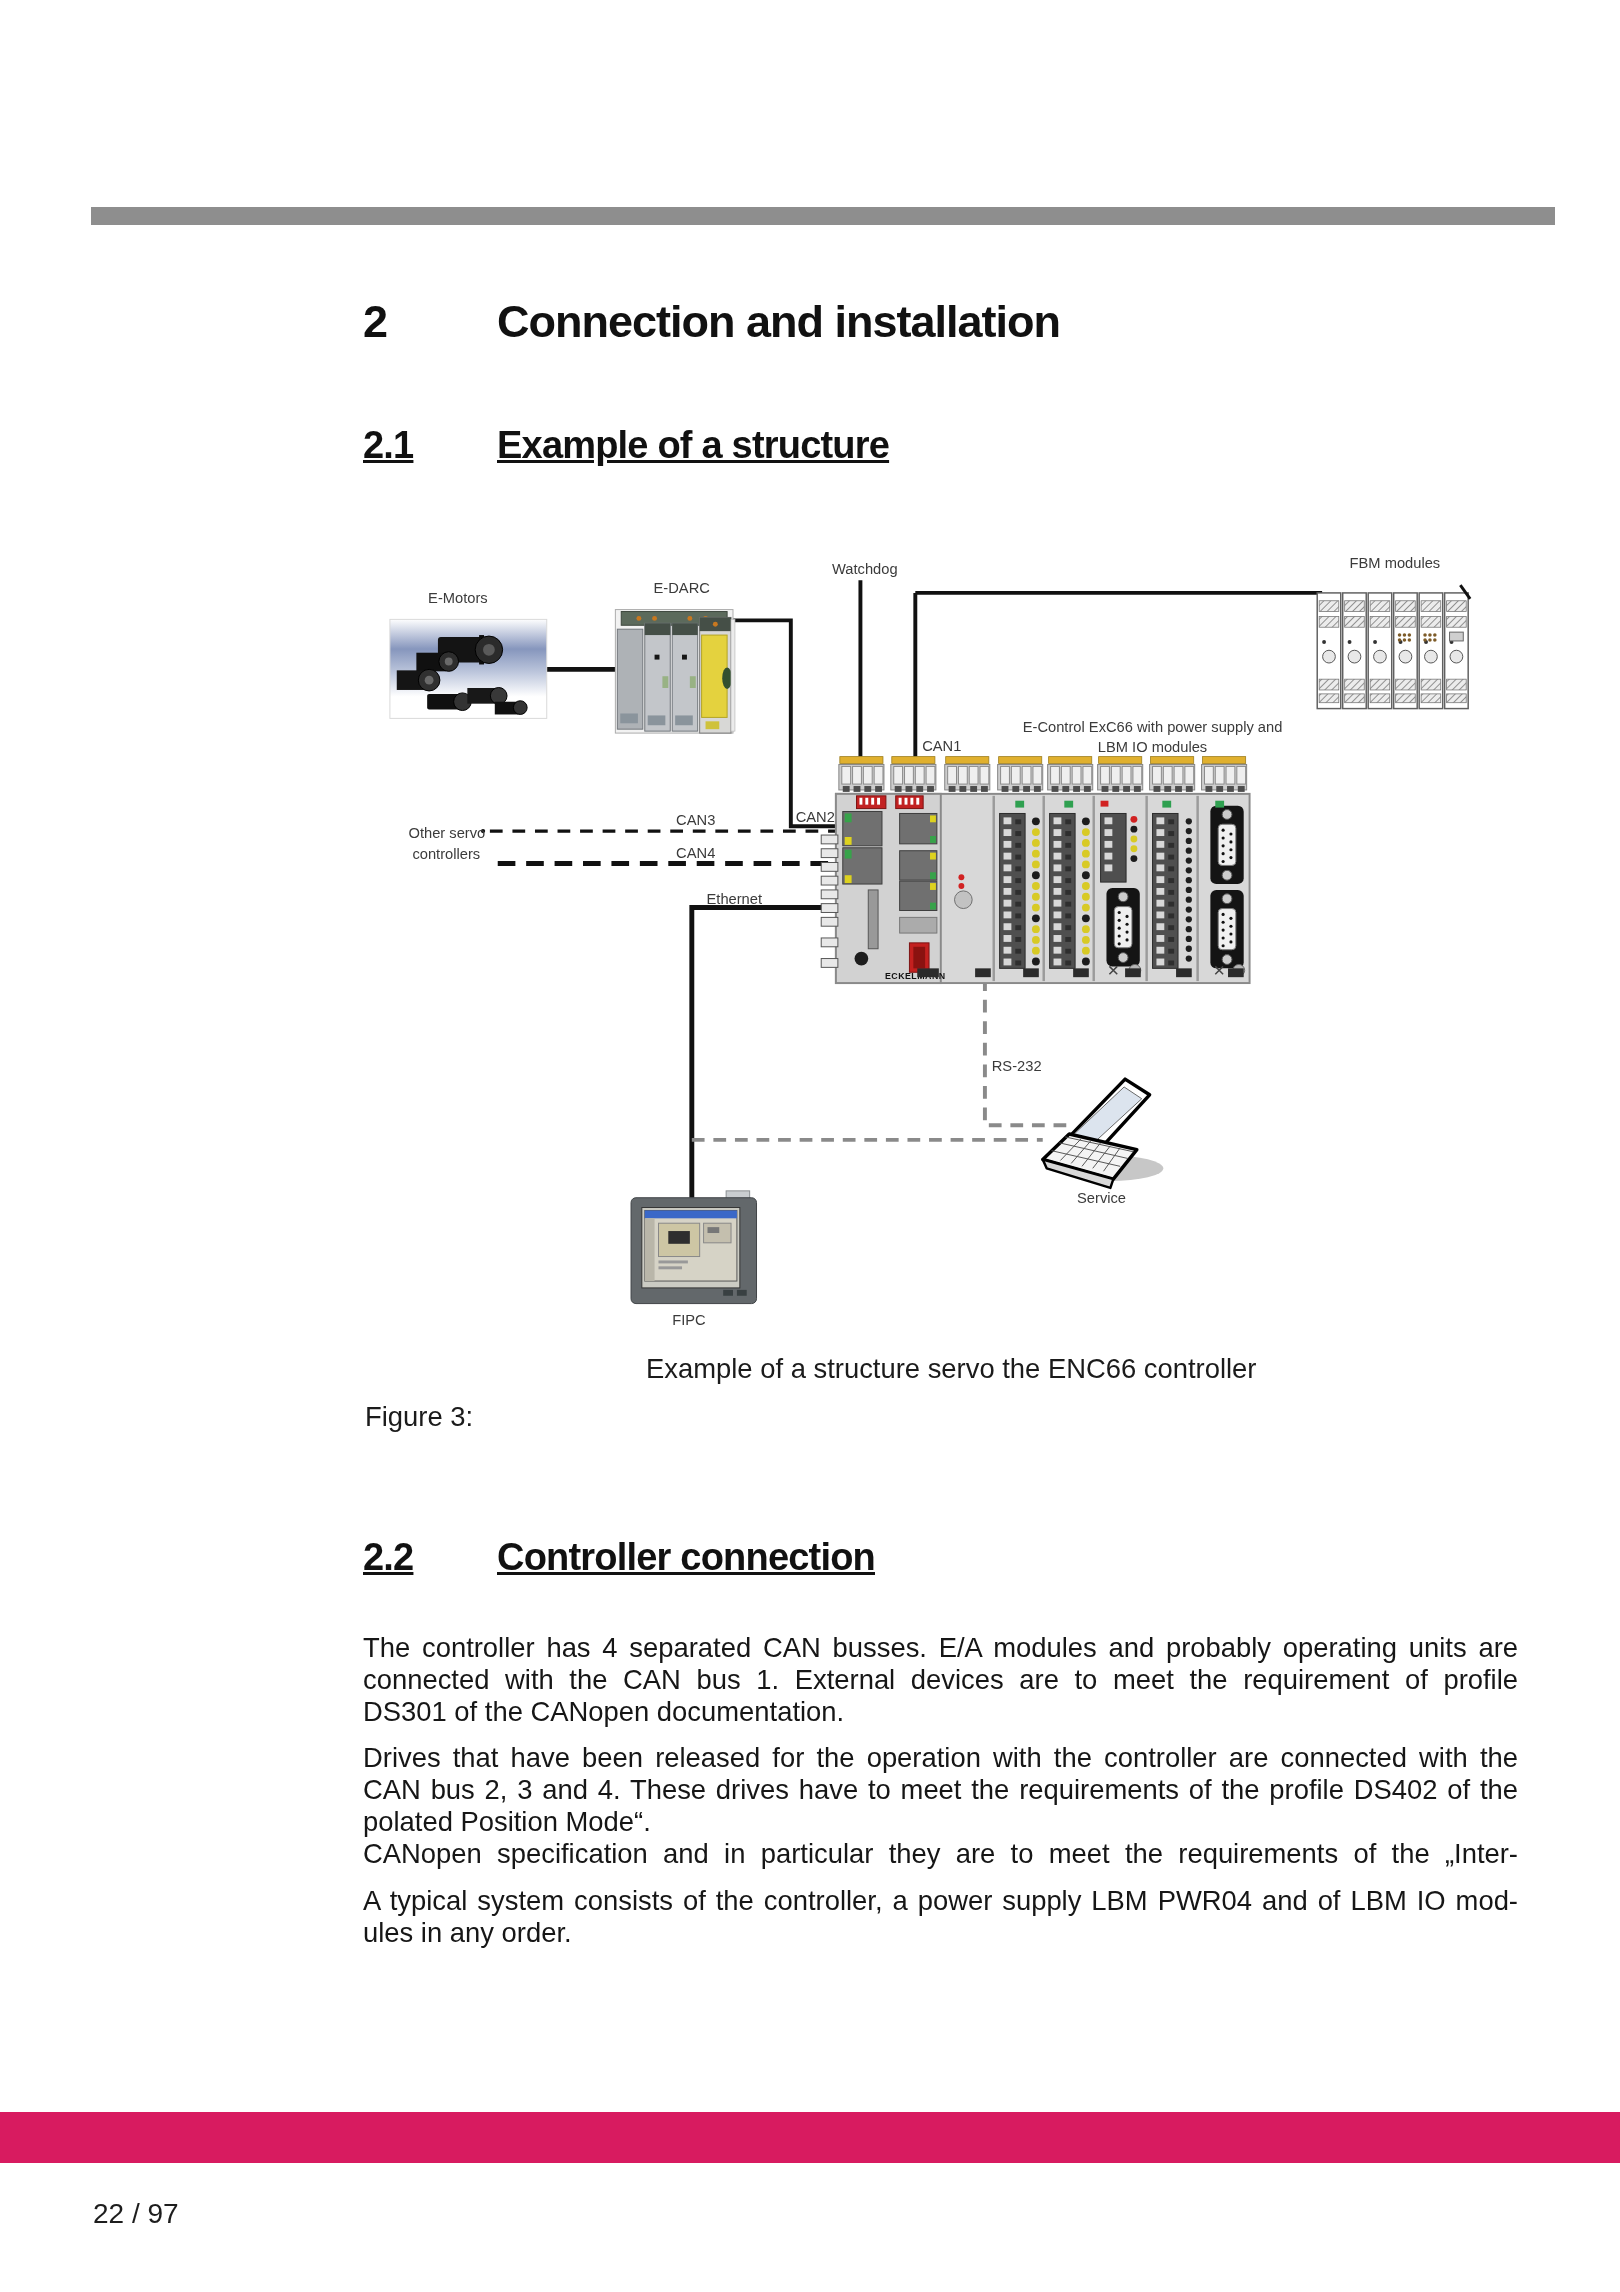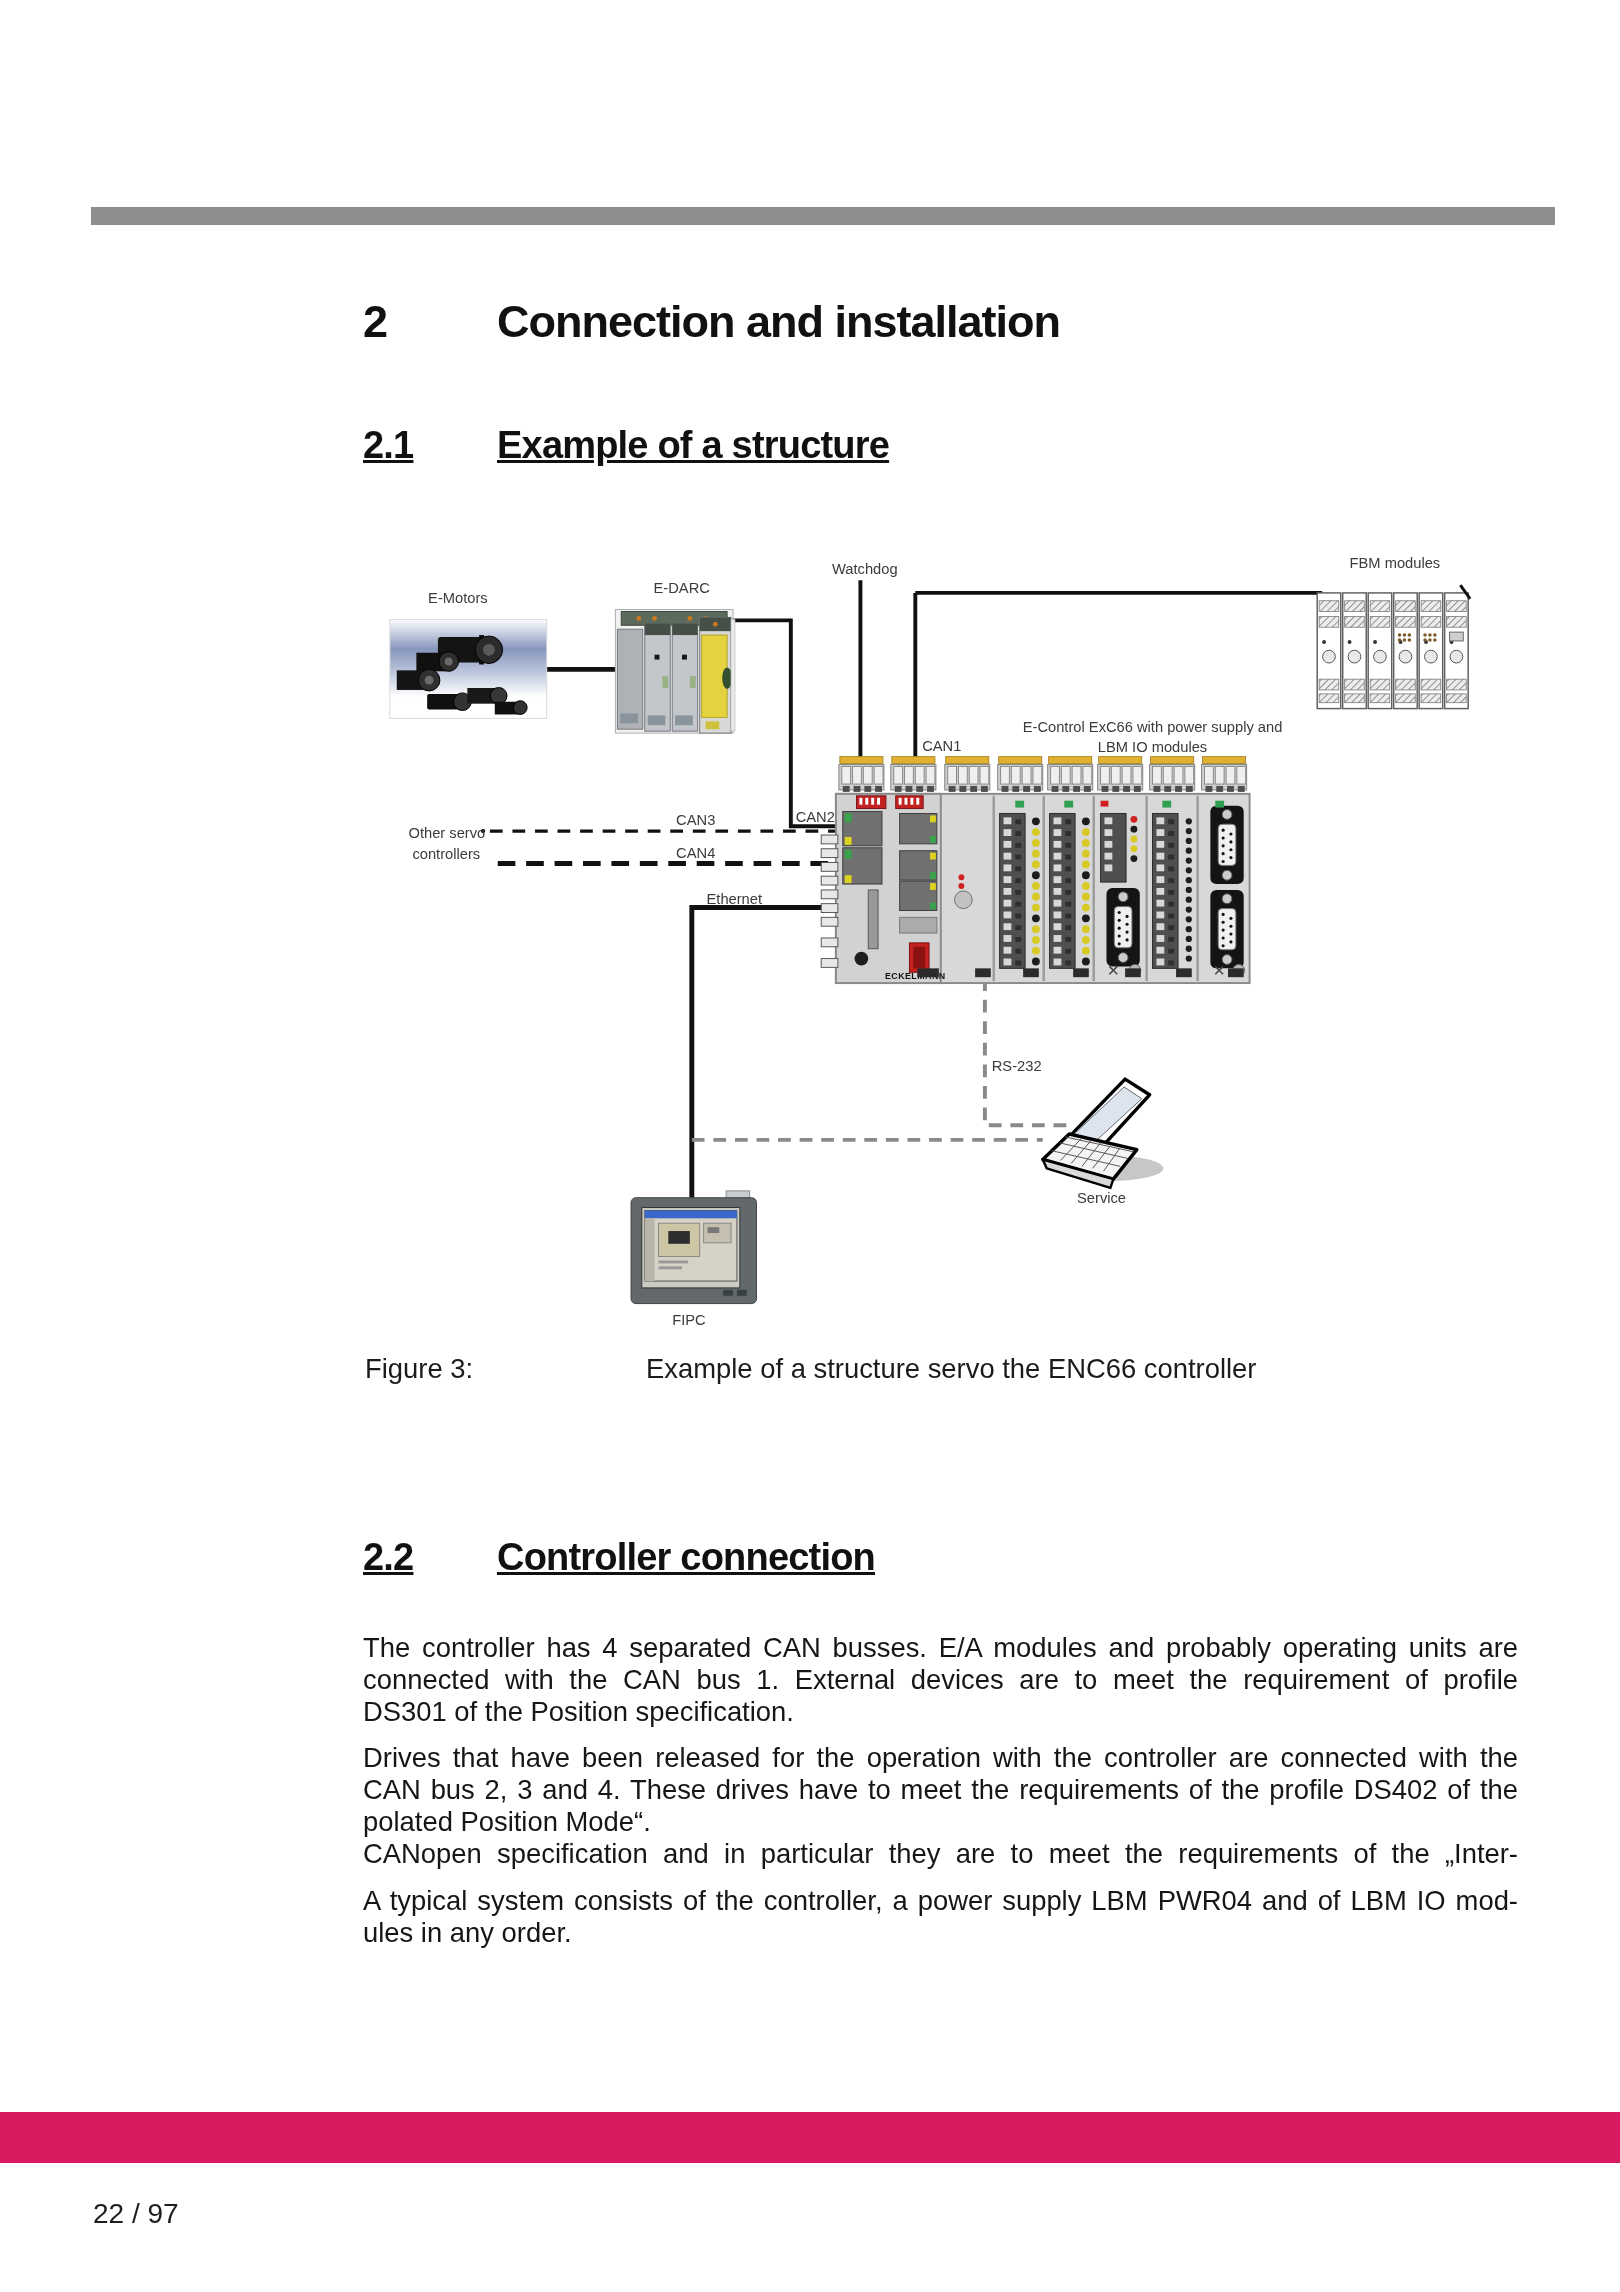--- a/index.html
+++ b/index.html
@@ -8,21 +8,21 @@
     font-family:"Liberation Sans","DejaVu Sans",sans-serif;color:#1b1b1b;
     overflow:hidden;
   }
   .topbar{position:absolute;left:91px;top:207px;width:1464px;height:17.6px;background:#8e8e8e;}
   .h1row{position:absolute;left:363px;top:297px;display:flex;font-weight:bold;
     font-size:45px;letter-spacing:-1px;color:#111;line-height:1.1;}
   .h2row{position:absolute;left:363px;display:flex;font-weight:bold;
     font-size:38px;letter-spacing:-0.8px;color:#111;line-height:1.1;text-decoration:underline;}
   .numcol{width:134px;flex:0 0 134px;}
   .caprow{position:absolute;left:365px;top:1353px;display:flex;font-size:27.4px;color:#1b1b1b;}
-  .capnum{width:281px;flex:0 0 281px;}
+  .capnum{width:281px;flex:0 0 281px;margin-top:48px;}
   .bodyblock{position:absolute;left:363px;top:1617px;width:1155px;font-size:27.4px;color:#161616;}
   .bline{height:32px;line-height:32px;text-align:justify;text-align-last:justify;white-space:normal;}
   .bline-last{text-align-last:left;}
   .pgap{height:14.7px;}
   .ital{font-style:italic;}
   .botbar{position:absolute;left:0;top:2112px;width:1620px;height:51px;background:#d81b60;}
   .pagenum{position:absolute;left:93px;top:2198px;font-size:28px;color:#1d1d1d;}
   .figwrap{position:absolute;left:382px;top:539px;width:1098px;height:794px;}
   svg text{font-family:"Liberation Sans","DejaVu Sans",sans-serif;fill:#3b3b3b;font-size:15px;}
   svg text.logo{font-size:9px;font-weight:bold;fill:#111;letter-spacing:0.5px;}
@@ -448,21 +448,21 @@
 
 <div class="h2row" style="top:1537px;">
   <span class="numcol">2.2</span>
   <span>Controller connection</span>
 </div>
 
 <div class="bodyblock">
   <div class="pgap"></div>
   <div class="bline">The controller has 4 separated CAN busses. E/A modules and probably operating units are</div>
   <div class="bline">connected with the CAN bus 1. External devices are to meet the requirement of profile</div>
-  <div class="bline bline-last">DS301 of the Position specification.</div>
+  <div class="bline bline-last">DS301 of the CANopen documentation.</div>
   <div class="pgap"></div>
   <div class="bline">Drives that have been released for the operation with the controller are connected with the</div>
   <div class="bline">CAN bus 2, 3 and 4. These drives have to meet the requirements of the profile DS402 of the</div>
   <div class="bline bline-last">polated Position Mode“.</div>
   <div class="bline">CANopen specification and in particular they are to meet the requirements of the „Inter-</div>
   <div class="pgap"></div>
   <div class="bline">A typical system consists of the controller, a power supply LBM PWR04 and of LBM IO mod-</div>
   <div class="bline bline-last">ules in any order.</div>
 </div>
 

